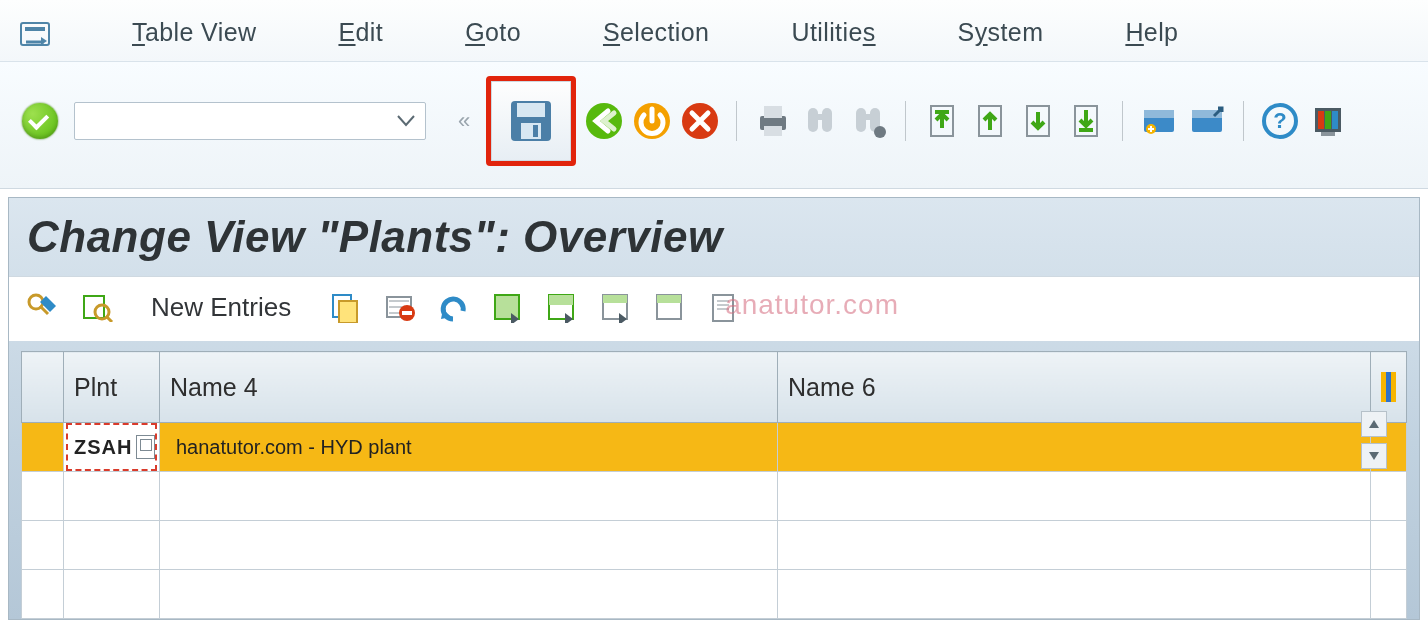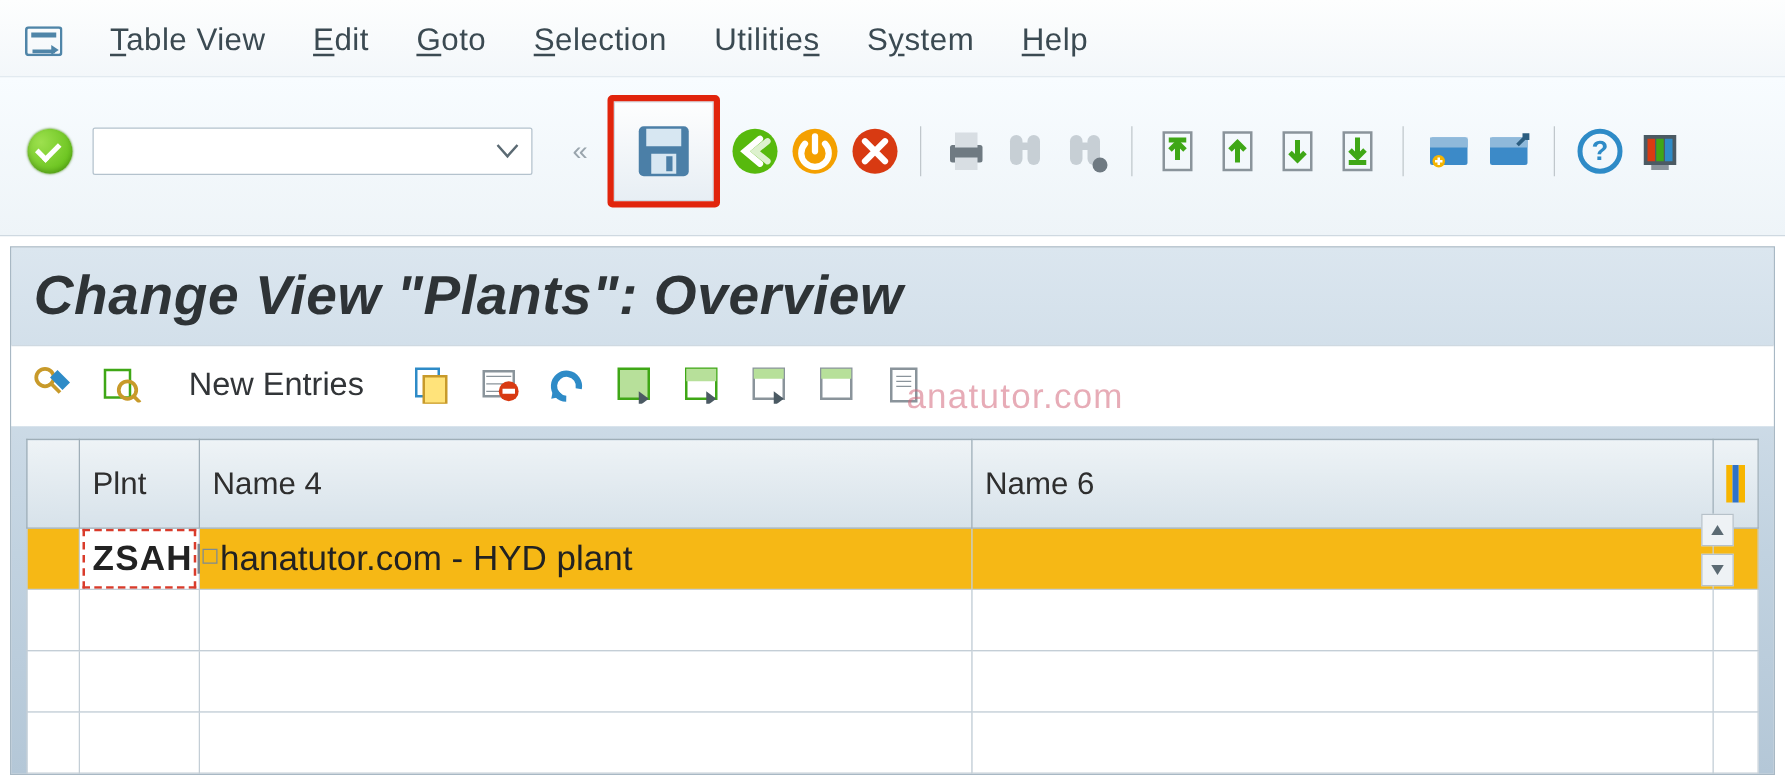--- a/index.html
+++ b/index.html
@@ -1,20 +1,20 @@
 <!DOCTYPE html>
 <html><head>
 <meta charset="utf-8">
 <style>
   html, body { margin:0; padding:0; font-family: Arial, Helvetica, sans-serif; background:#fff; }
   body { width:1428px; height:622px; overflow:hidden; font-size:25px; color:#222; }
 
   
   .menubar {
-    display:flex; align-items:center; gap:38px;
+    display:flex; align-items:center; gap:82px;
     padding:18px 30px 14px 20px;
     background:linear-gradient(#fdfefe,#f3f7fa);
     border-bottom:1px solid #d9e3eb;
   }
   .menu-icon svg { vertical-align:middle; }
   .menu-item { color:#3b4a52; user-select:none; cursor:default; letter-spacing:.4px; }
   .menu-item .mn-u { text-decoration:underline; text-underline-offset:3px; }
 
   
   .toolbar {
@@ -68,38 +68,38 @@
   
   .apptb {
     display:flex; align-items:center; gap:14px;
     padding:10px 14px 14px 14px;
     background:#fff;
     border-top:1px solid #cfd9e1;
     position:relative;
   }
   .apptb .lbl-newentries { font-size:26px; color:#323538; margin:0 20px; user-select:none; }
   .watermark {
-    position:absolute; right:520px; top:24px; font-size:28px; color:#d46a7d; opacity:.55;
+    position:absolute; right:520px; top:12px; font-size:28px; color:#d46a7d; opacity:.55;
     pointer-events:none; letter-spacing:1px;
   }
 
   
   .tablewrap { margin:10px 12px 0 12px; }
   table.sap {
     width:100%; border-collapse:collapse; table-layout:fixed;
     border:1px solid #9faeb8;
   }
   table.sap th {
     background:linear-gradient(#eef3f6,#d7e2ea);
     border:1px solid #9faeb8; padding:20px 10px; text-align:left;
     font-weight:normal; font-size:25px; color:#2e2e2e; height:30px;
   }
   table.sap td {
     border:1px solid #c4ced6; padding:0; height:48px; background:#fff;
-    font-size:28px; color:#222;margin-left:25px;
+    font-size:20px; color:#222;margin-left:25px;
   }
   col.c-sel{width:42px;} col.c-plnt{width:96px;} col.c-n1{width:618px;} col.c-n2{width:auto;} col.c-cfg{width:36px;}
 
   tr.selected td { background:#f6b815; }
   tr.selected td.c-plnt-cell { background:#fff; }
 
   .plnt-cell-inner {
     display:flex; align-items:center; height:100%; padding-left:6px; gap:4px;
     border:2px dashed #d93b2b; box-sizing:border-box; margin:2px;
     font-weight:bold; letter-spacing:1px;

